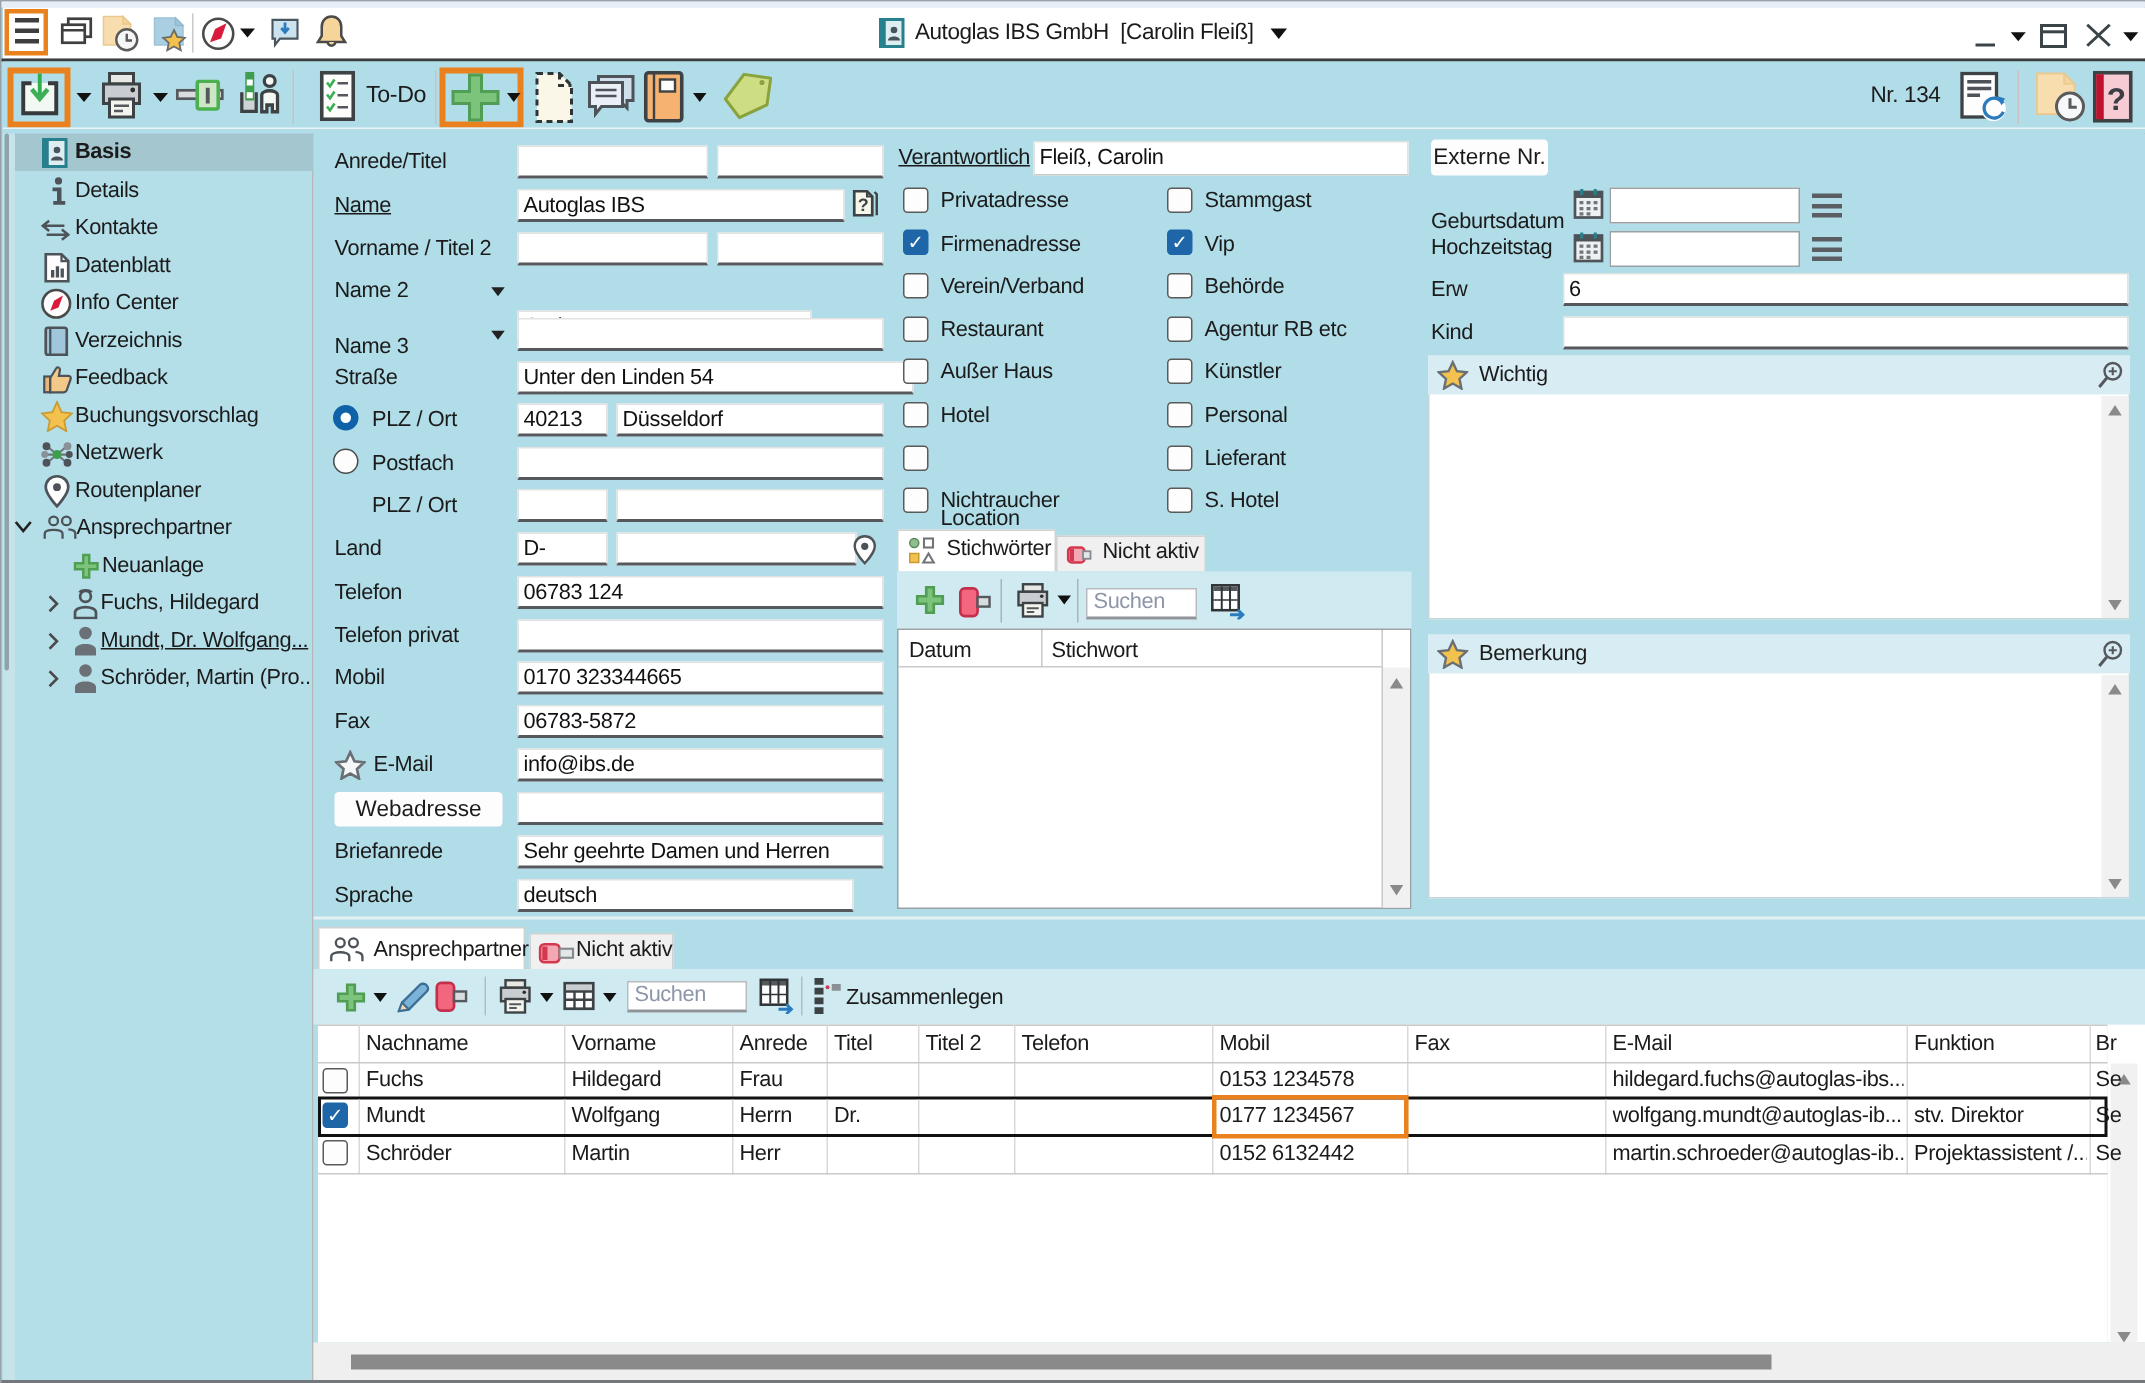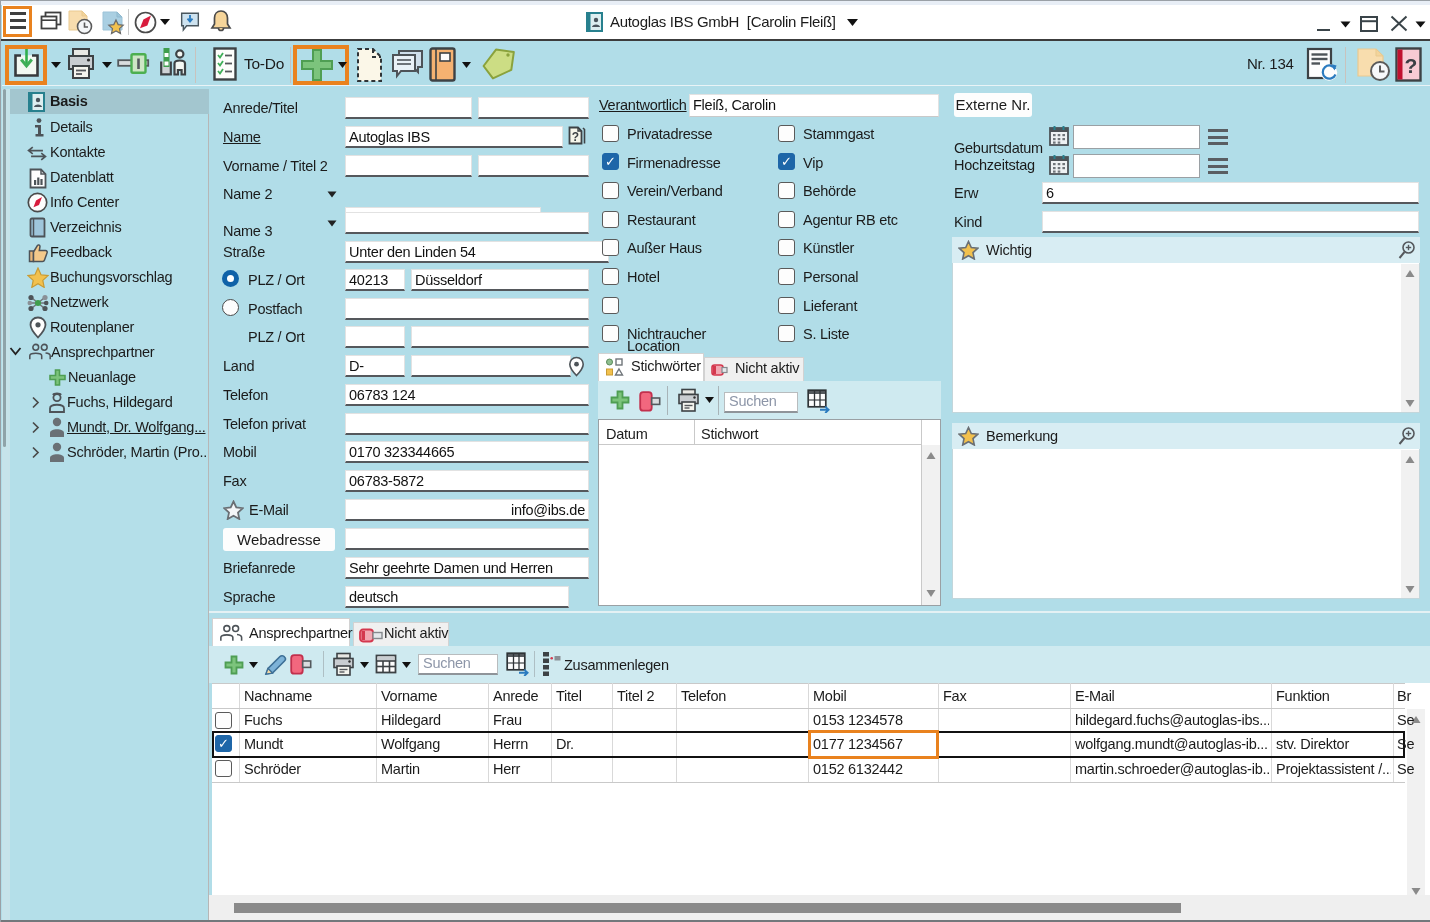--- a/index.html
+++ b/index.html
@@ -375,21 +375,21 @@
   <div class="lbl" style="left:222px;top:415px;">Telefon privat</div>
   <div class="inp" style="left:344px;top:412px;width:244px;height:22px;"></div>
   <div class="lbl" style="left:222px;top:443px;">Mobil</div>
   <div class="inp" style="left:344px;top:440px;width:244px;height:22px;">0170 323344665</div>
   <div class="lbl" style="left:222px;top:472px;">Fax</div>
   <div class="inp" style="left:344px;top:469px;width:244px;height:22px;">06783-5872</div>
   <svg class="abs" style="left:222px;top:499px;" width="21" height="20" viewBox="0 0 21 20">
     <path d="M10.5 1.5 L13.3 7.5 L19.8 8.2 L15 12.6 L16.3 19 L10.5 15.7 L4.7 19 L6 12.6 L1.2 8.2 L7.7 7.5 Z" fill="#f4f6f8" stroke="#6a6f74" stroke-width="1.8"></path>
   </svg>
   <div class="lbl" style="left:248px;top:501px;">E-Mail</div>
-  <div class="inp" style="left:344px;top:498px;width:244px;height:22px;text-align:right;">info@ibs.de</div>
+  <div class="inp" style="left:344px;top:498px;width:244px;height:22px;">info@ibs.de</div>
   <div class="abs" style="left:222px;top:527px;width:112px;height:23px;background:#fdfdfd;border-radius:3px;font-size:15px;color:#1b1b1b;text-align:center;line-height:23px;">Webadresse</div>
   <div class="inp" style="left:344px;top:527px;width:244px;height:22px;"></div>
   <div class="lbl" style="left:222px;top:559px;">Briefanrede</div>
   <div class="inp" style="left:344px;top:556px;width:244px;height:22px;">Sehr geehrte Damen und Herren</div>
   <div class="lbl" style="left:222px;top:588px;">Sprache</div>
   <div class="inp" style="left:344px;top:585px;width:224px;height:22px;">deutsch</div>
 
   <div class="lbl" style="left:598px;top:96px;text-decoration:underline;">Verantwortlich</div>
   <div class="inp" style="left:688px;top:93px;width:250px;height:23px;border-bottom:1px solid #c9c9c9;">Fleiß, Carolin</div>
   <div class="cb" style="left:601px;top:124px;"></div>
@@ -416,21 +416,21 @@
     <div class="lbl" style="left:802px;top:182px;">Behörde</div>
   <div class="cb" style="left:777px;top:210px;"></div>
     <div class="lbl" style="left:802px;top:211px;">Agentur RB etc</div>
   <div class="cb" style="left:777px;top:238px;"></div>
     <div class="lbl" style="left:802px;top:239px;">Künstler</div>
   <div class="cb" style="left:777px;top:267px;"></div>
     <div class="lbl" style="left:802px;top:268px;">Personal</div>
   <div class="cb" style="left:777px;top:296px;"></div>
     <div class="lbl" style="left:802px;top:297px;">Lieferant</div>
   <div class="cb" style="left:777px;top:324px;"></div>
-    <div class="lbl" style="left:802px;top:325px;">S. Liste</div>
+    <div class="lbl" style="left:802px;top:325px;">S. Hotel</div>
 
   <div class="abs" style="left:703px;top:356px;width:100px;height:24px;background:#f0f0f0;border:1px solid #d2d2d2;border-bottom:none;box-sizing:border-box;"></div>
   <svg class="abs" style="left:710px;top:361px;" width="17" height="16" viewBox="0 0 17 16">
     <rect x="1" y="3" width="11" height="10" rx="2.5" fill="#f2a7b2" stroke="#d4384e" stroke-width="1.6"></rect>
     <rect x="2" y="4" width="3" height="8" fill="#d4384e"></rect>
     <rect x="11" y="5.5" width="5" height="5" fill="#e3e7ea" stroke="#85898d" stroke-width="1.2"></rect>
   </svg>
   <div class="lbl" style="left:734px;top:359px;">Nicht aktiv</div>
   <div class="abs" style="left:597px;top:352px;width:106px;height:28px;background:#fff;border:1px solid #d2d2d2;border-bottom:none;box-sizing:border-box;"></div>
   <svg class="abs" style="left:604px;top:357px;" width="19" height="19" viewBox="0 0 19 19">

